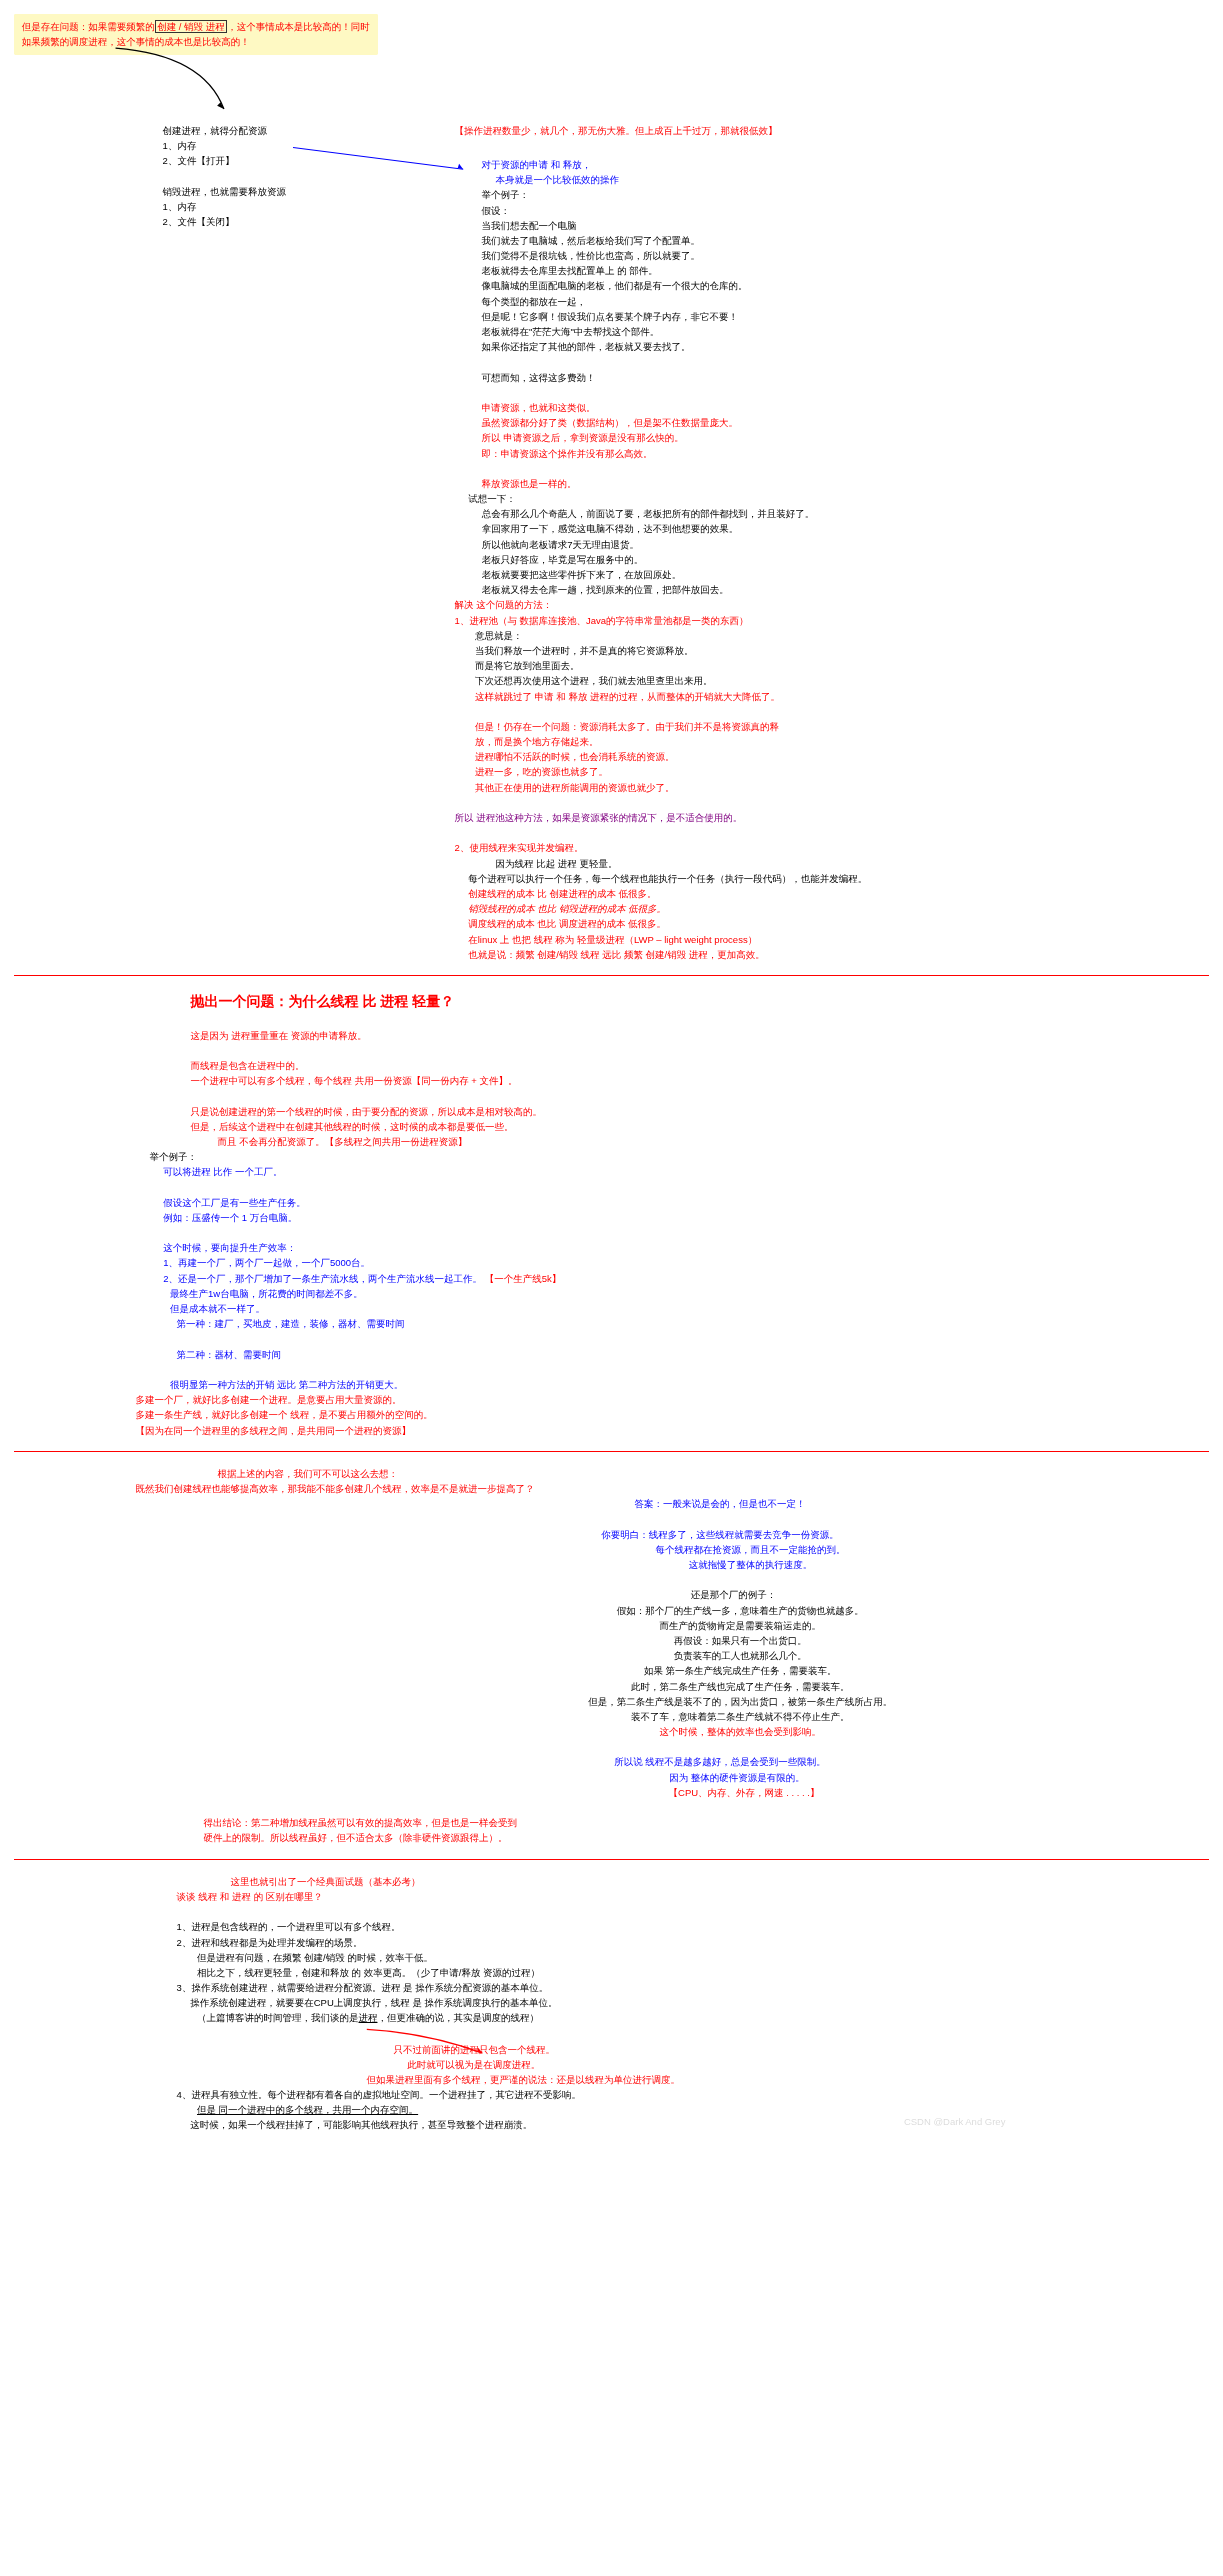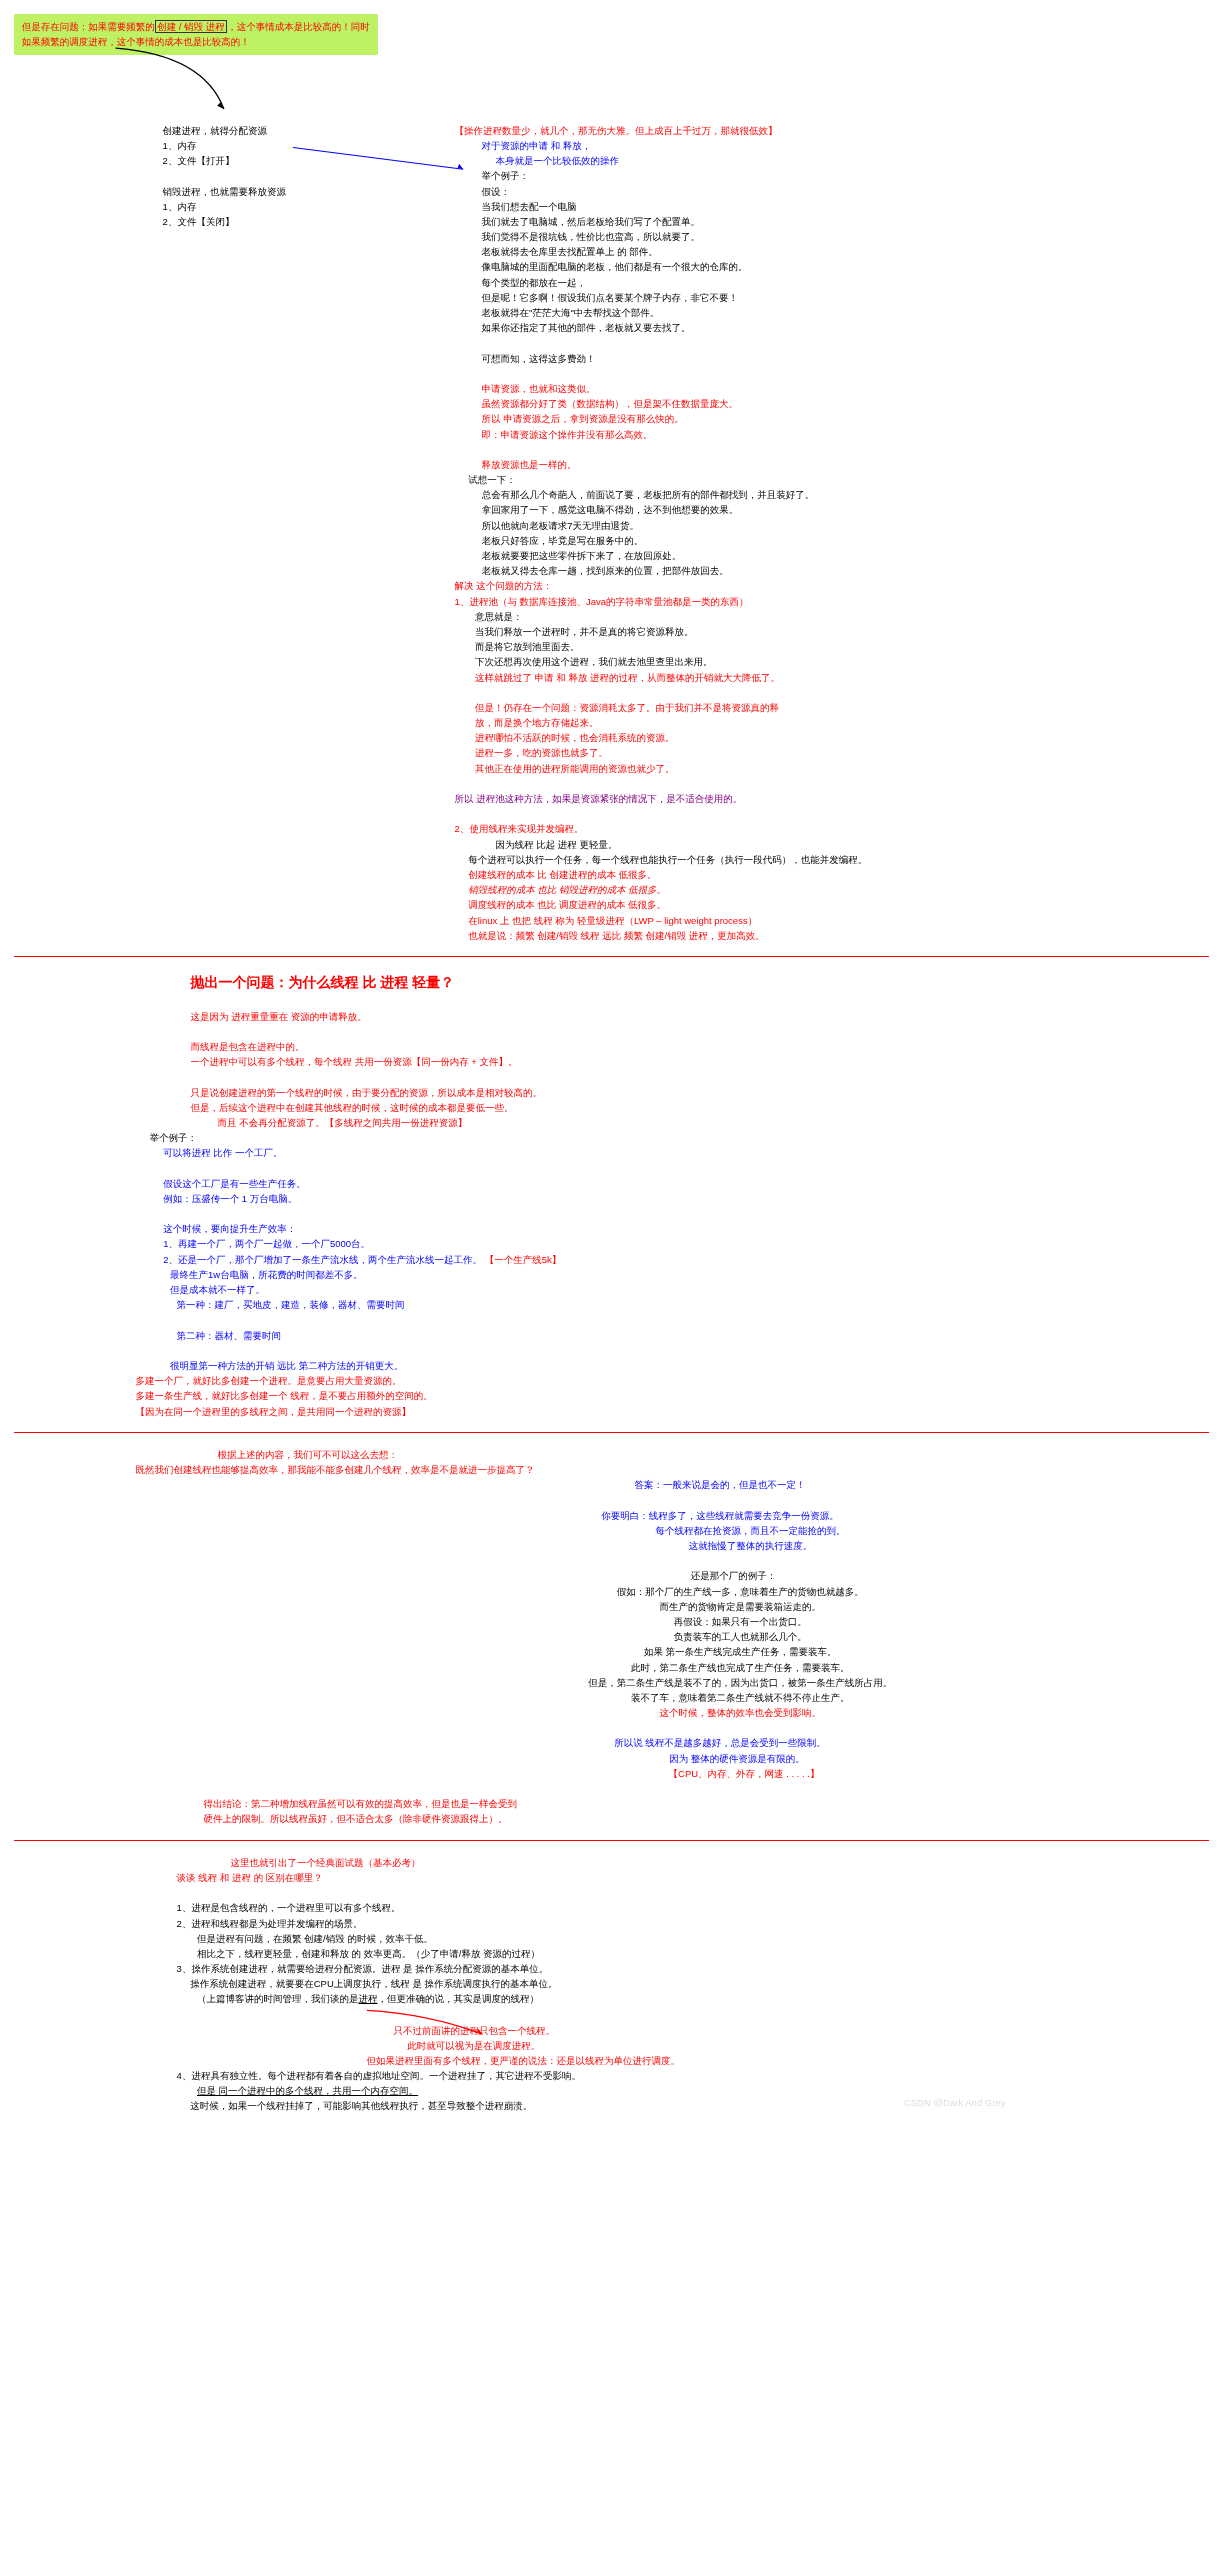--- a/index.html
+++ b/index.html
@@ -6,21 +6,21 @@
     margin: 0;
     padding: 13.6px;
     font-family: "Microsoft YaHei", Arial, sans-serif;
     font-size: 9.5px;
     line-height: 1.6;
     background: #fff;
     width: 1223px;
     box-sizing: border-box;
   }
   .note-box {
-    background: #bef264;
+    background: #fef9c3;
     padding: 5.4px 8.2px;
     display: inline-block;
     border-radius: 1.4px;
   }
   .underline-box { border: 0.7px solid #333; padding: 0 1.4px; }
   .red { color: #ff0000; }
   .blue { color: #0000ff; }
   .purple { color: #800080; }
   .bold { font-weight: bold; }
   .indent5 { margin-left: 177px; }
@@ -55,21 +55,21 @@
     <div>创建进程，就得分配资源</div>
     <div>1、内存</div>
     <div>2、文件【打开】</div>
     <br>
     <div>销毁进程，也就需要释放资源</div>
     <div>1、内存</div>
     <div>2、文件【关闭】</div>
   </div>
   <div style="flex:1;">
     <div class="red">【操作进程数量少，就几个，那无伤大雅。但上成百上千过万，那就很低效】</div>
-    <div class="blue" style="margin-left:27px;">对于资源的申请 和 释放，</div>
+    <div class="blue" style="margin-left:27px;margin-top:19px;">对于资源的申请 和 释放，</div>
     <div class="blue" style="margin-left:41px;">本身就是一个比较低效的操作</div>
 
     <svg class="arrow-svg" style="left:279px; top:128px;" width="177" height="41" viewBox="0 0 260 60">
       <line x1="0" y1="8" x2="250" y2="40" stroke="#0000ff" stroke-width="1.5"></line>
       <path d="M250,40 l-8,-2 l2,-6 z" fill="#0000ff"></path>
     </svg>
 
     <div style="margin-left:27px;">
       <div>举个例子：</div>
       <div>假设：</div>

